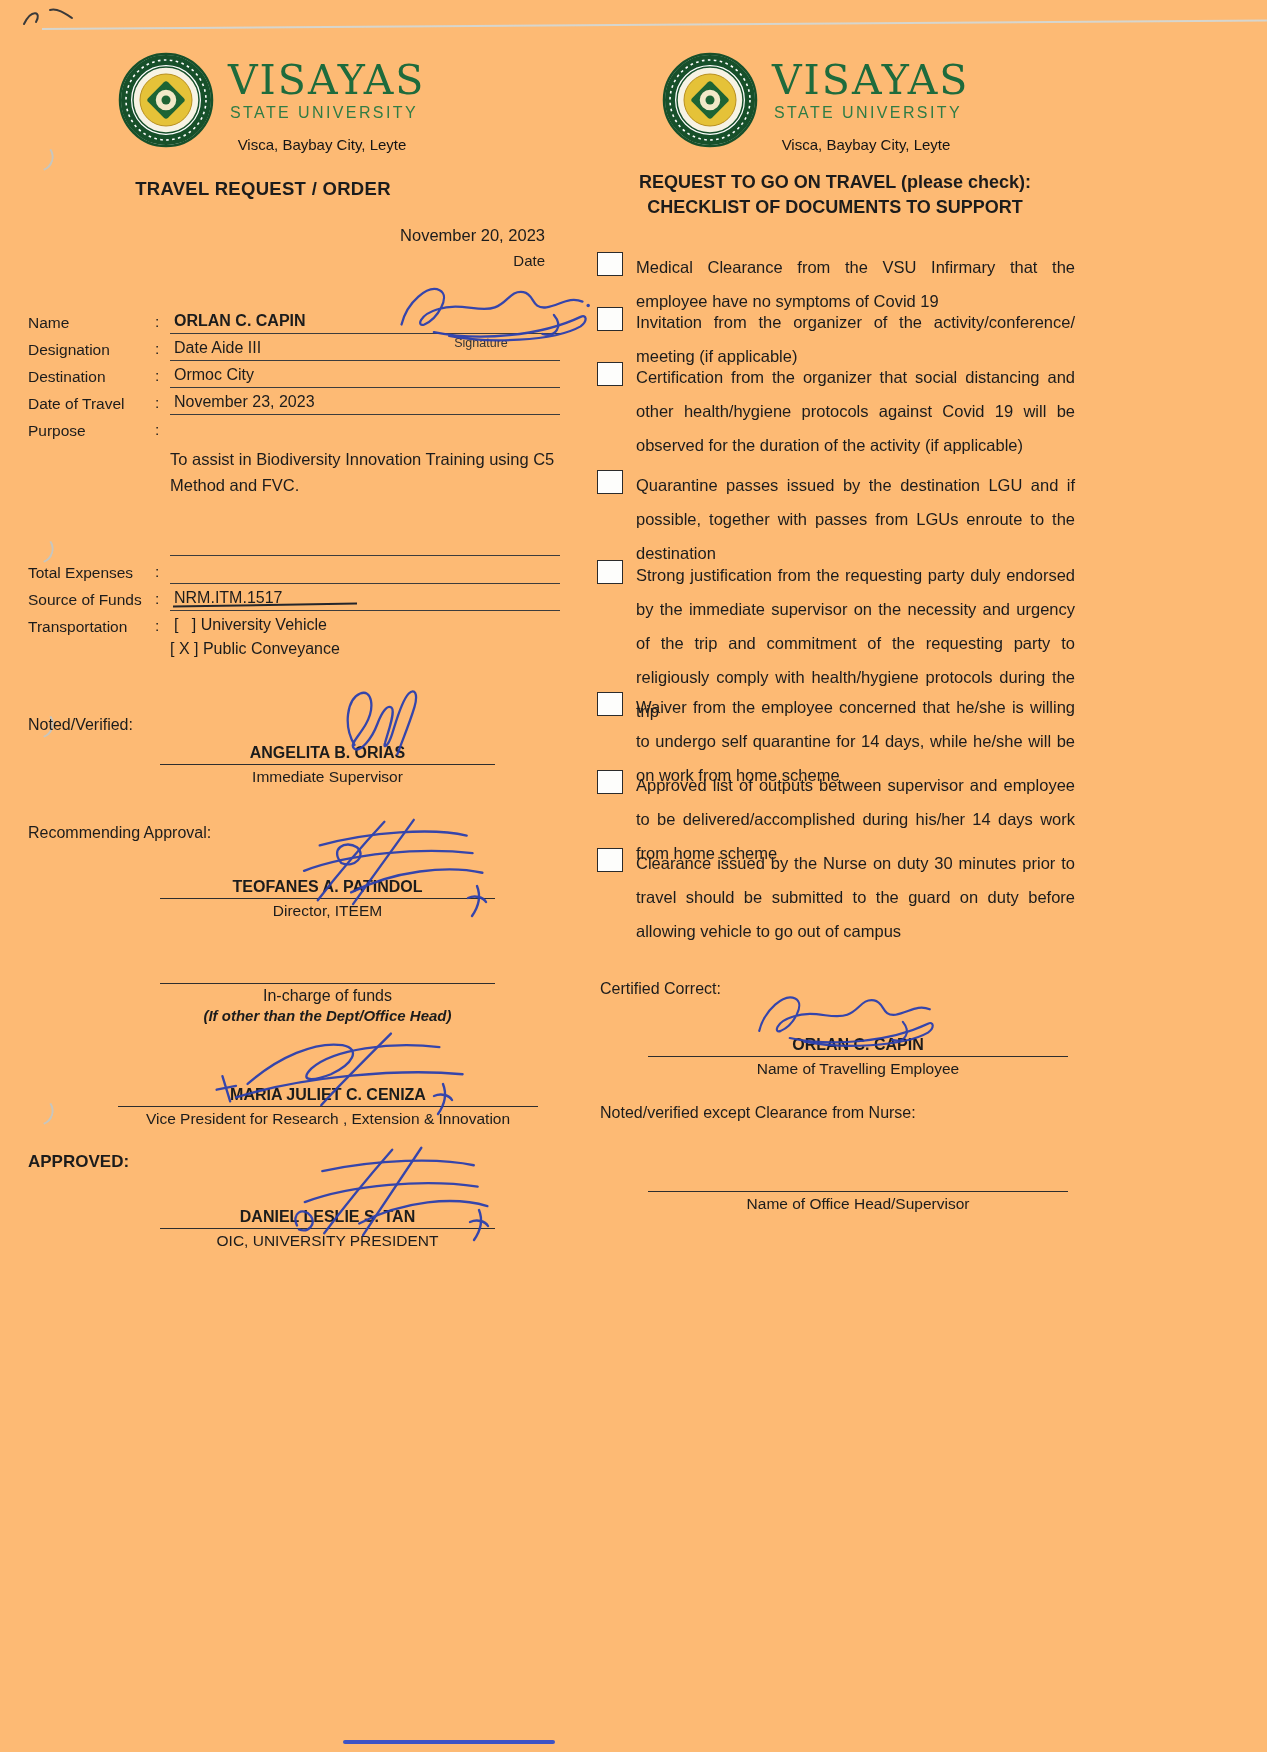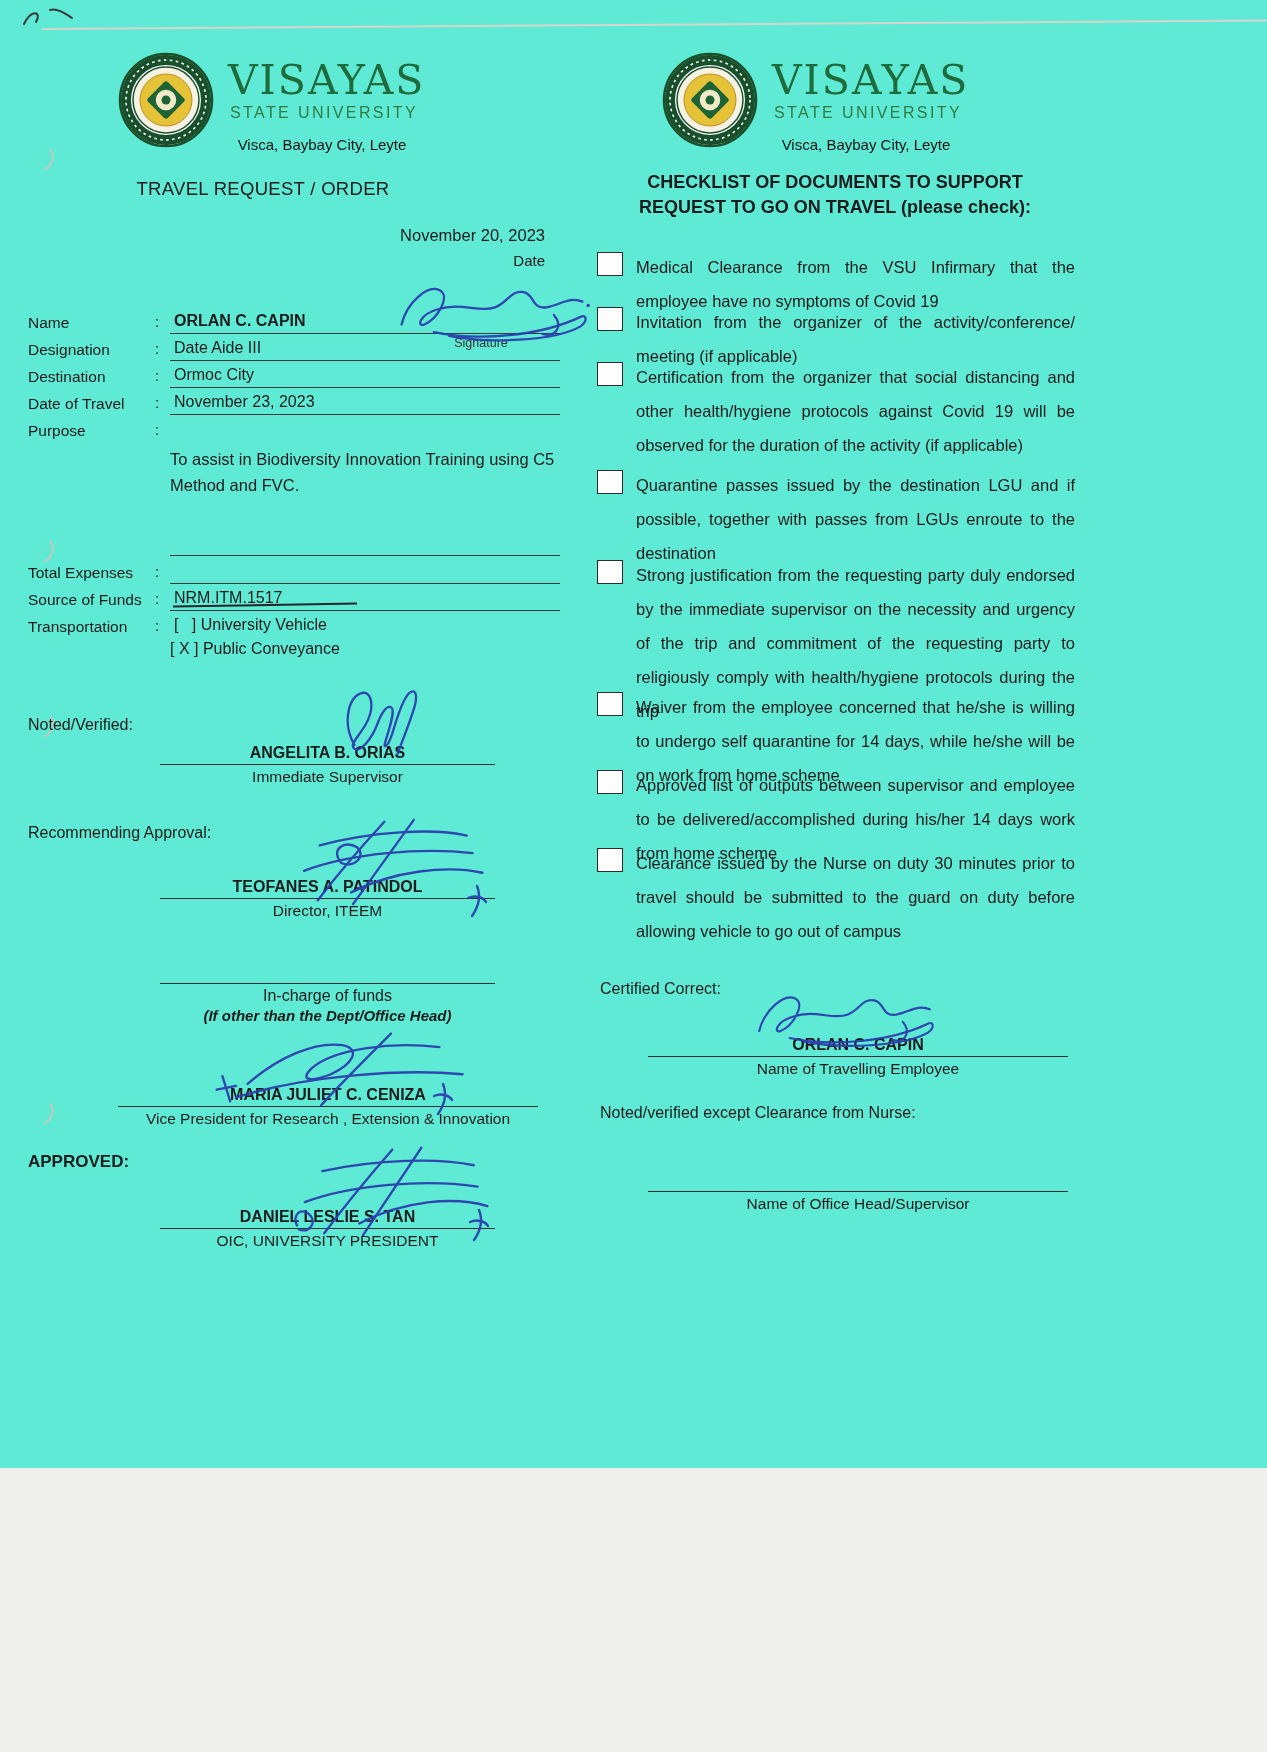--- a/index.html
+++ b/index.html
@@ -1,36 +1,36 @@
 <!DOCTYPE html>
 <html><head>
 <meta charset="utf-8">
 <style>
   *{box-sizing:border-box;margin:0;padding:0}
   html,body{width:1267px;height:1752px}
   body{font-family:"Liberation Sans",sans-serif;color:#1c1c1c;background:#efefec}
-  .page{position:relative;width:1267px;height:1468px;background:#5eead4;overflow:hidden}
+  .page{position:relative;width:1267px;height:1752px;background:#fdba74;overflow:hidden}
   .abs{position:absolute}
 
   
   .scan-top-line{position:absolute;left:42px;top:28px;width:1225px;height:1.5px;background:#d6d6cf;transform:rotate(-.4deg);transform-origin:left}
   .fold{position:absolute;left:12px;width:42px;height:34px;border:2.5px solid transparent;border-right-color:#c6c6bf;border-radius:50%;transform:rotate(18deg)}
   .bottom-ink{position:absolute;left:343px;top:1740px;width:212px;height:3.5px;background:#3d53c5;border-radius:2px}
   .corner-scribble path{stroke:#3a3a3a;stroke-width:2;fill:none;stroke-linecap:round}
 
   
   .uni-header{position:absolute;width:312px;height:110px}
   .seal{position:absolute;left:0;top:0;width:96px;height:96px}
   .wordmark{position:absolute;left:110px;top:6px;width:192px;text-align:center}
   .uni-name{display:block;font-family:"DejaVu Serif",serif;font-size:41px;line-height:44px;letter-spacing:2px;color:#1e6b3c}
   .uni-sub{display:block;font-size:16px;letter-spacing:2.4px;color:#2f7c45;font-weight:500;margin-top:2px}
   .uni-address{position:absolute;left:96px;top:84px;width:216px;text-align:center;font-size:15px;color:#141414}
 
   
-  .form-title{position:absolute;left:98px;top:178px;width:330px;text-align:center;font-weight:normal;font-size:18.5px;letter-spacing:.3px}
+  .form-title{position:absolute;left:98px;top:178px;width:330px;text-align:center;font-weight:bold;font-size:18.5px;letter-spacing:.3px}
   .date-block{position:absolute;left:330px;top:226px;width:215px;text-align:right}
   .date-value{font-size:16.5px}
   .date-label{font-size:15px;margin-top:7px}
   .sig-caption{position:absolute;left:426px;top:336px;width:110px;text-align:center;font-size:12.5px;color:#333}
 
   .frow{position:absolute;left:28px;width:532px;height:24px}
   .flabel{position:absolute;left:0;top:4px;font-size:15.5px}
   .fcolon{position:absolute;left:127px;top:3px;font-size:15.5px}
   .fvalue{position:absolute;left:142px;top:0;width:390px;height:24px;border-bottom:1.3px solid #3c3c3c;font-size:16px;padding:2px 0 0 4px}
   .fvalue.noline{border-bottom:none}
@@ -199,22 +199,22 @@
     <div class="sig-title">Vice President for Research , Extension &amp; Innovation</div>
   </div>
 
   <div class="section-label bold" style="left:28px;top:1152px">APPROVED:</div>
   <div class="sigblock" style="left:160px;top:1208px;width:335px">
     <div class="sig-name">DANIEL LESLIE S. TAN</div>
     <div class="sig-title">OIC, UNIVERSITY PRESIDENT</div>
   </div>
 
   <div class="ck-title">
+    <div>REQUEST TO GO ON TRAVEL (please check):</div>
     <div>CHECKLIST OF DOCUMENTS TO SUPPORT</div>
-    <div>REQUEST TO GO ON TRAVEL (please check):</div>
   </div>
 
   <div class="ck-item" style="top:250px">
     <span class="ckbox"></span>
     <p class="ck-text">Medical Clearance from the VSU Infirmary that the employee have no symptoms of Covid 19</p>
   </div>
   <div class="ck-item" style="top:305px">
     <span class="ckbox"></span>
     <p class="ck-text">Invitation from the organizer of the activity/conference/ meeting (if applicable)</p>
   </div>

